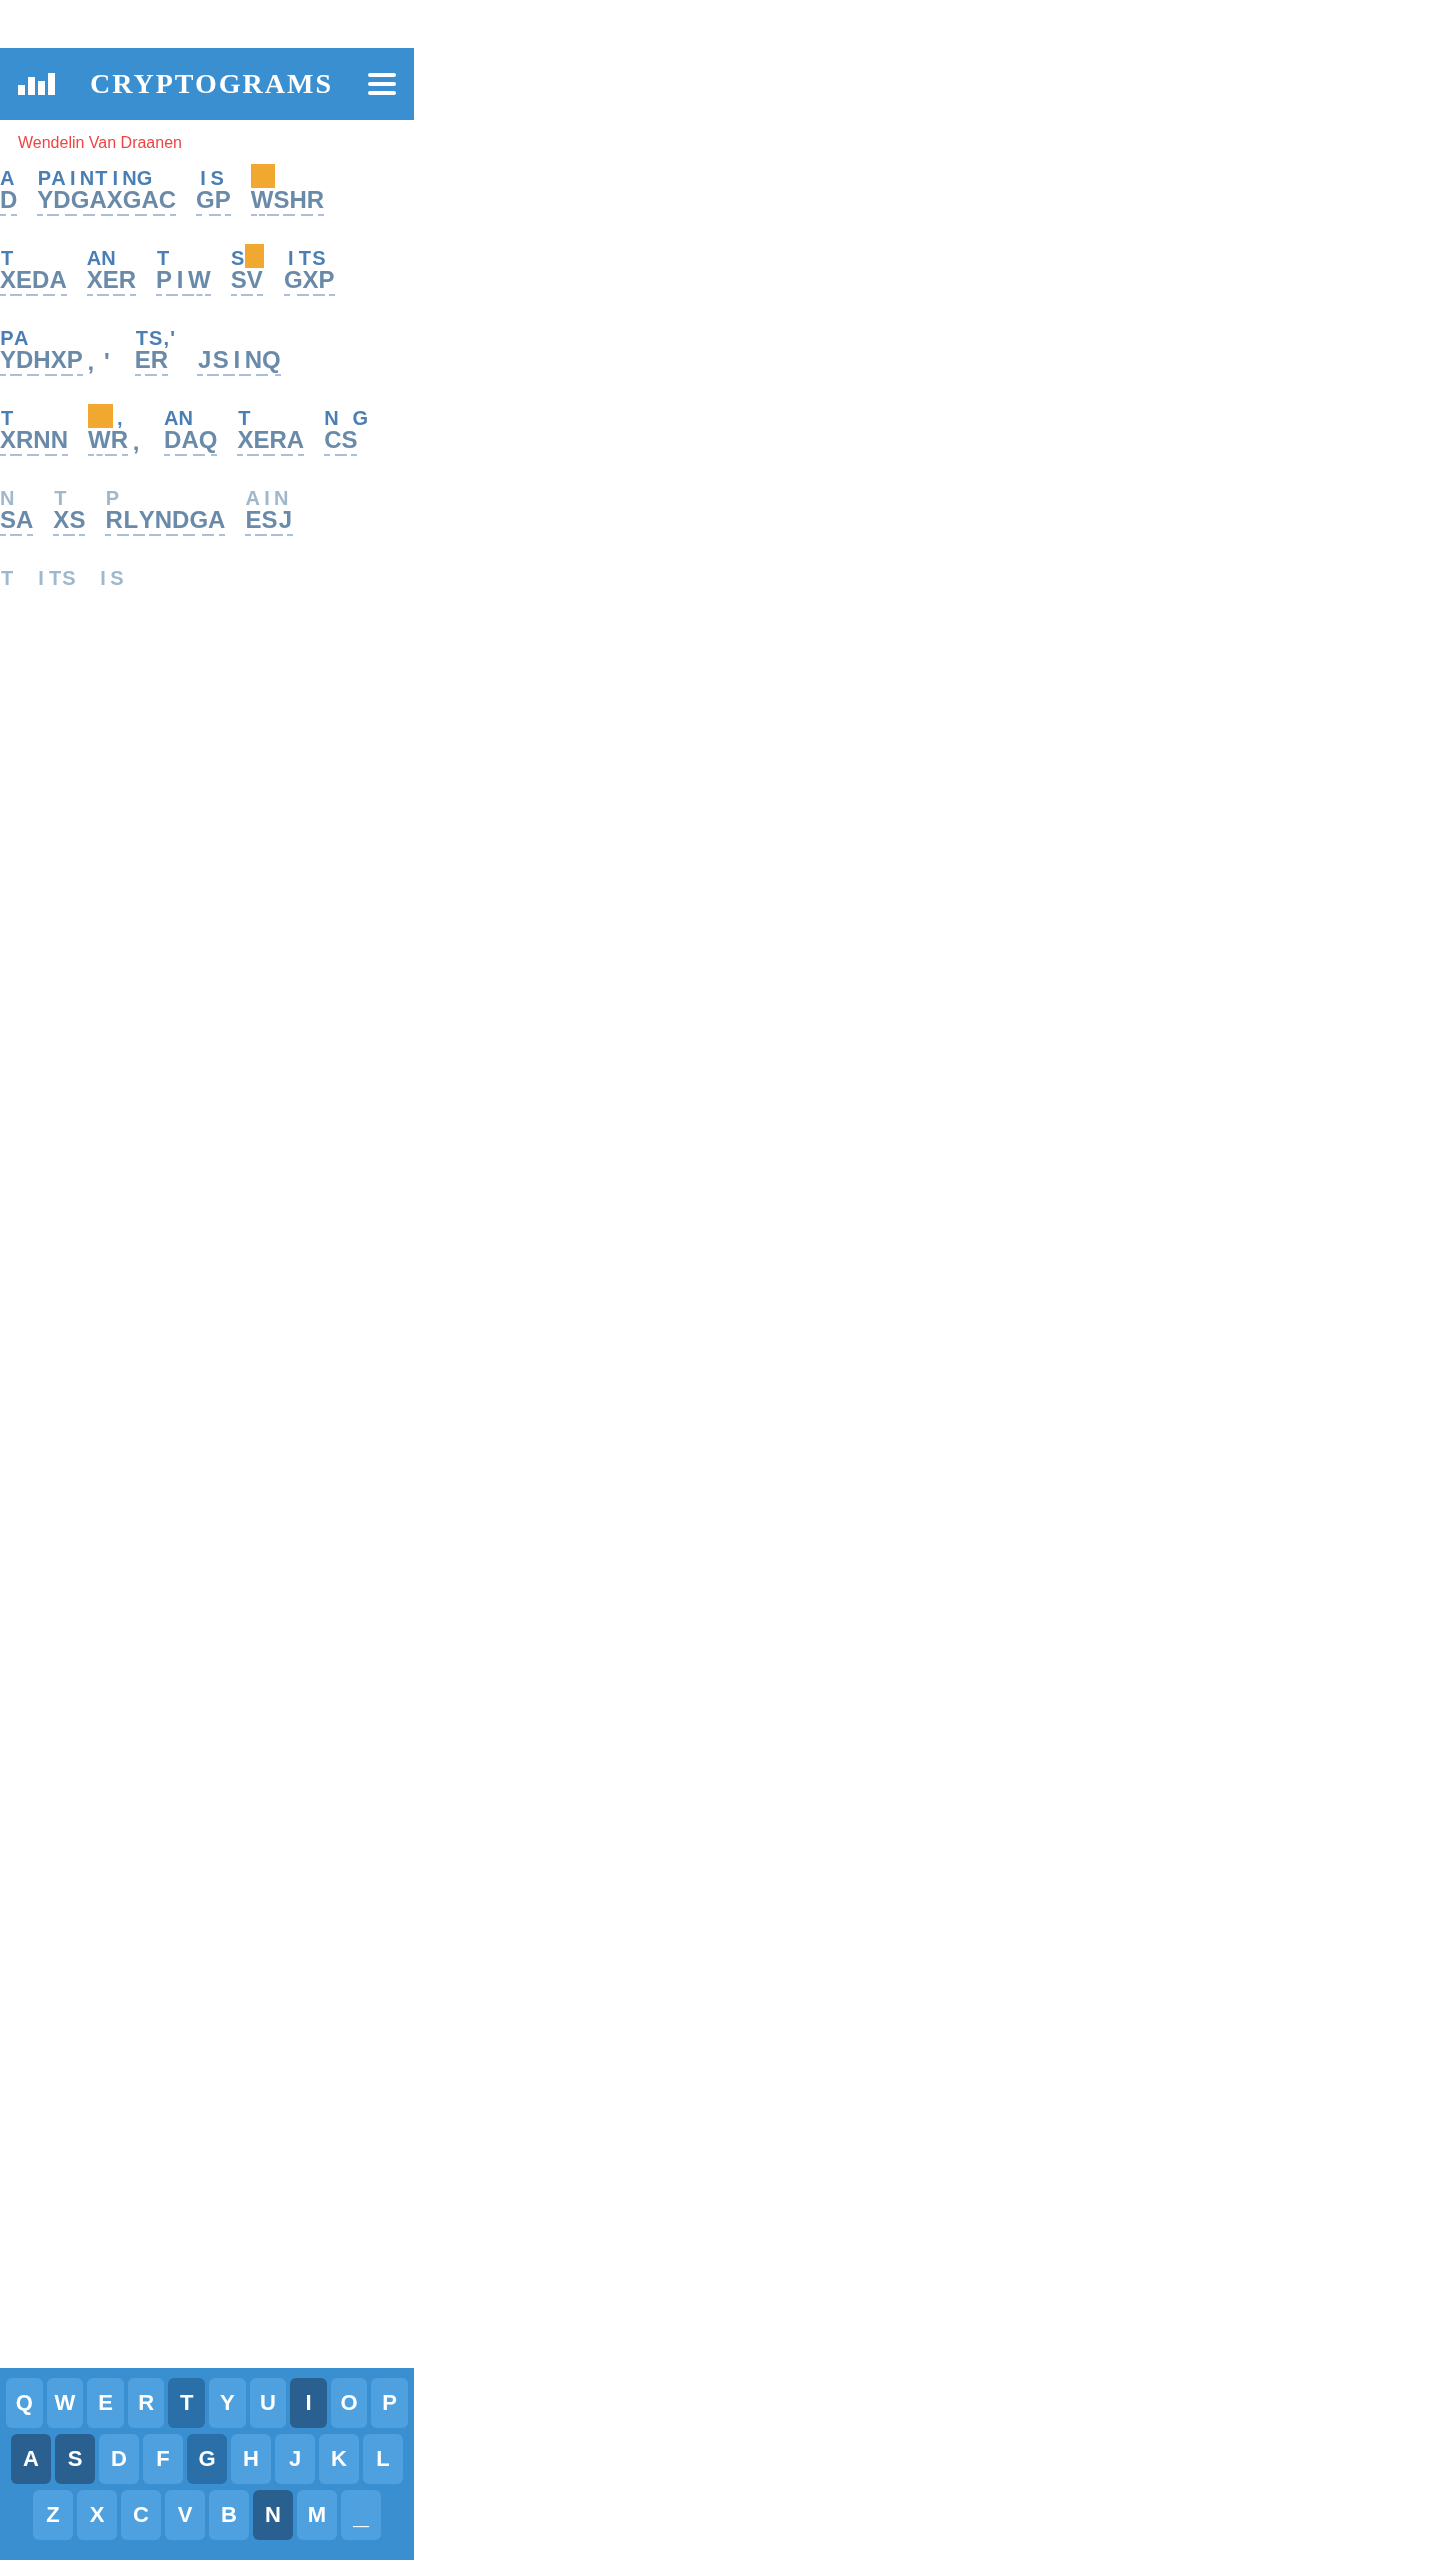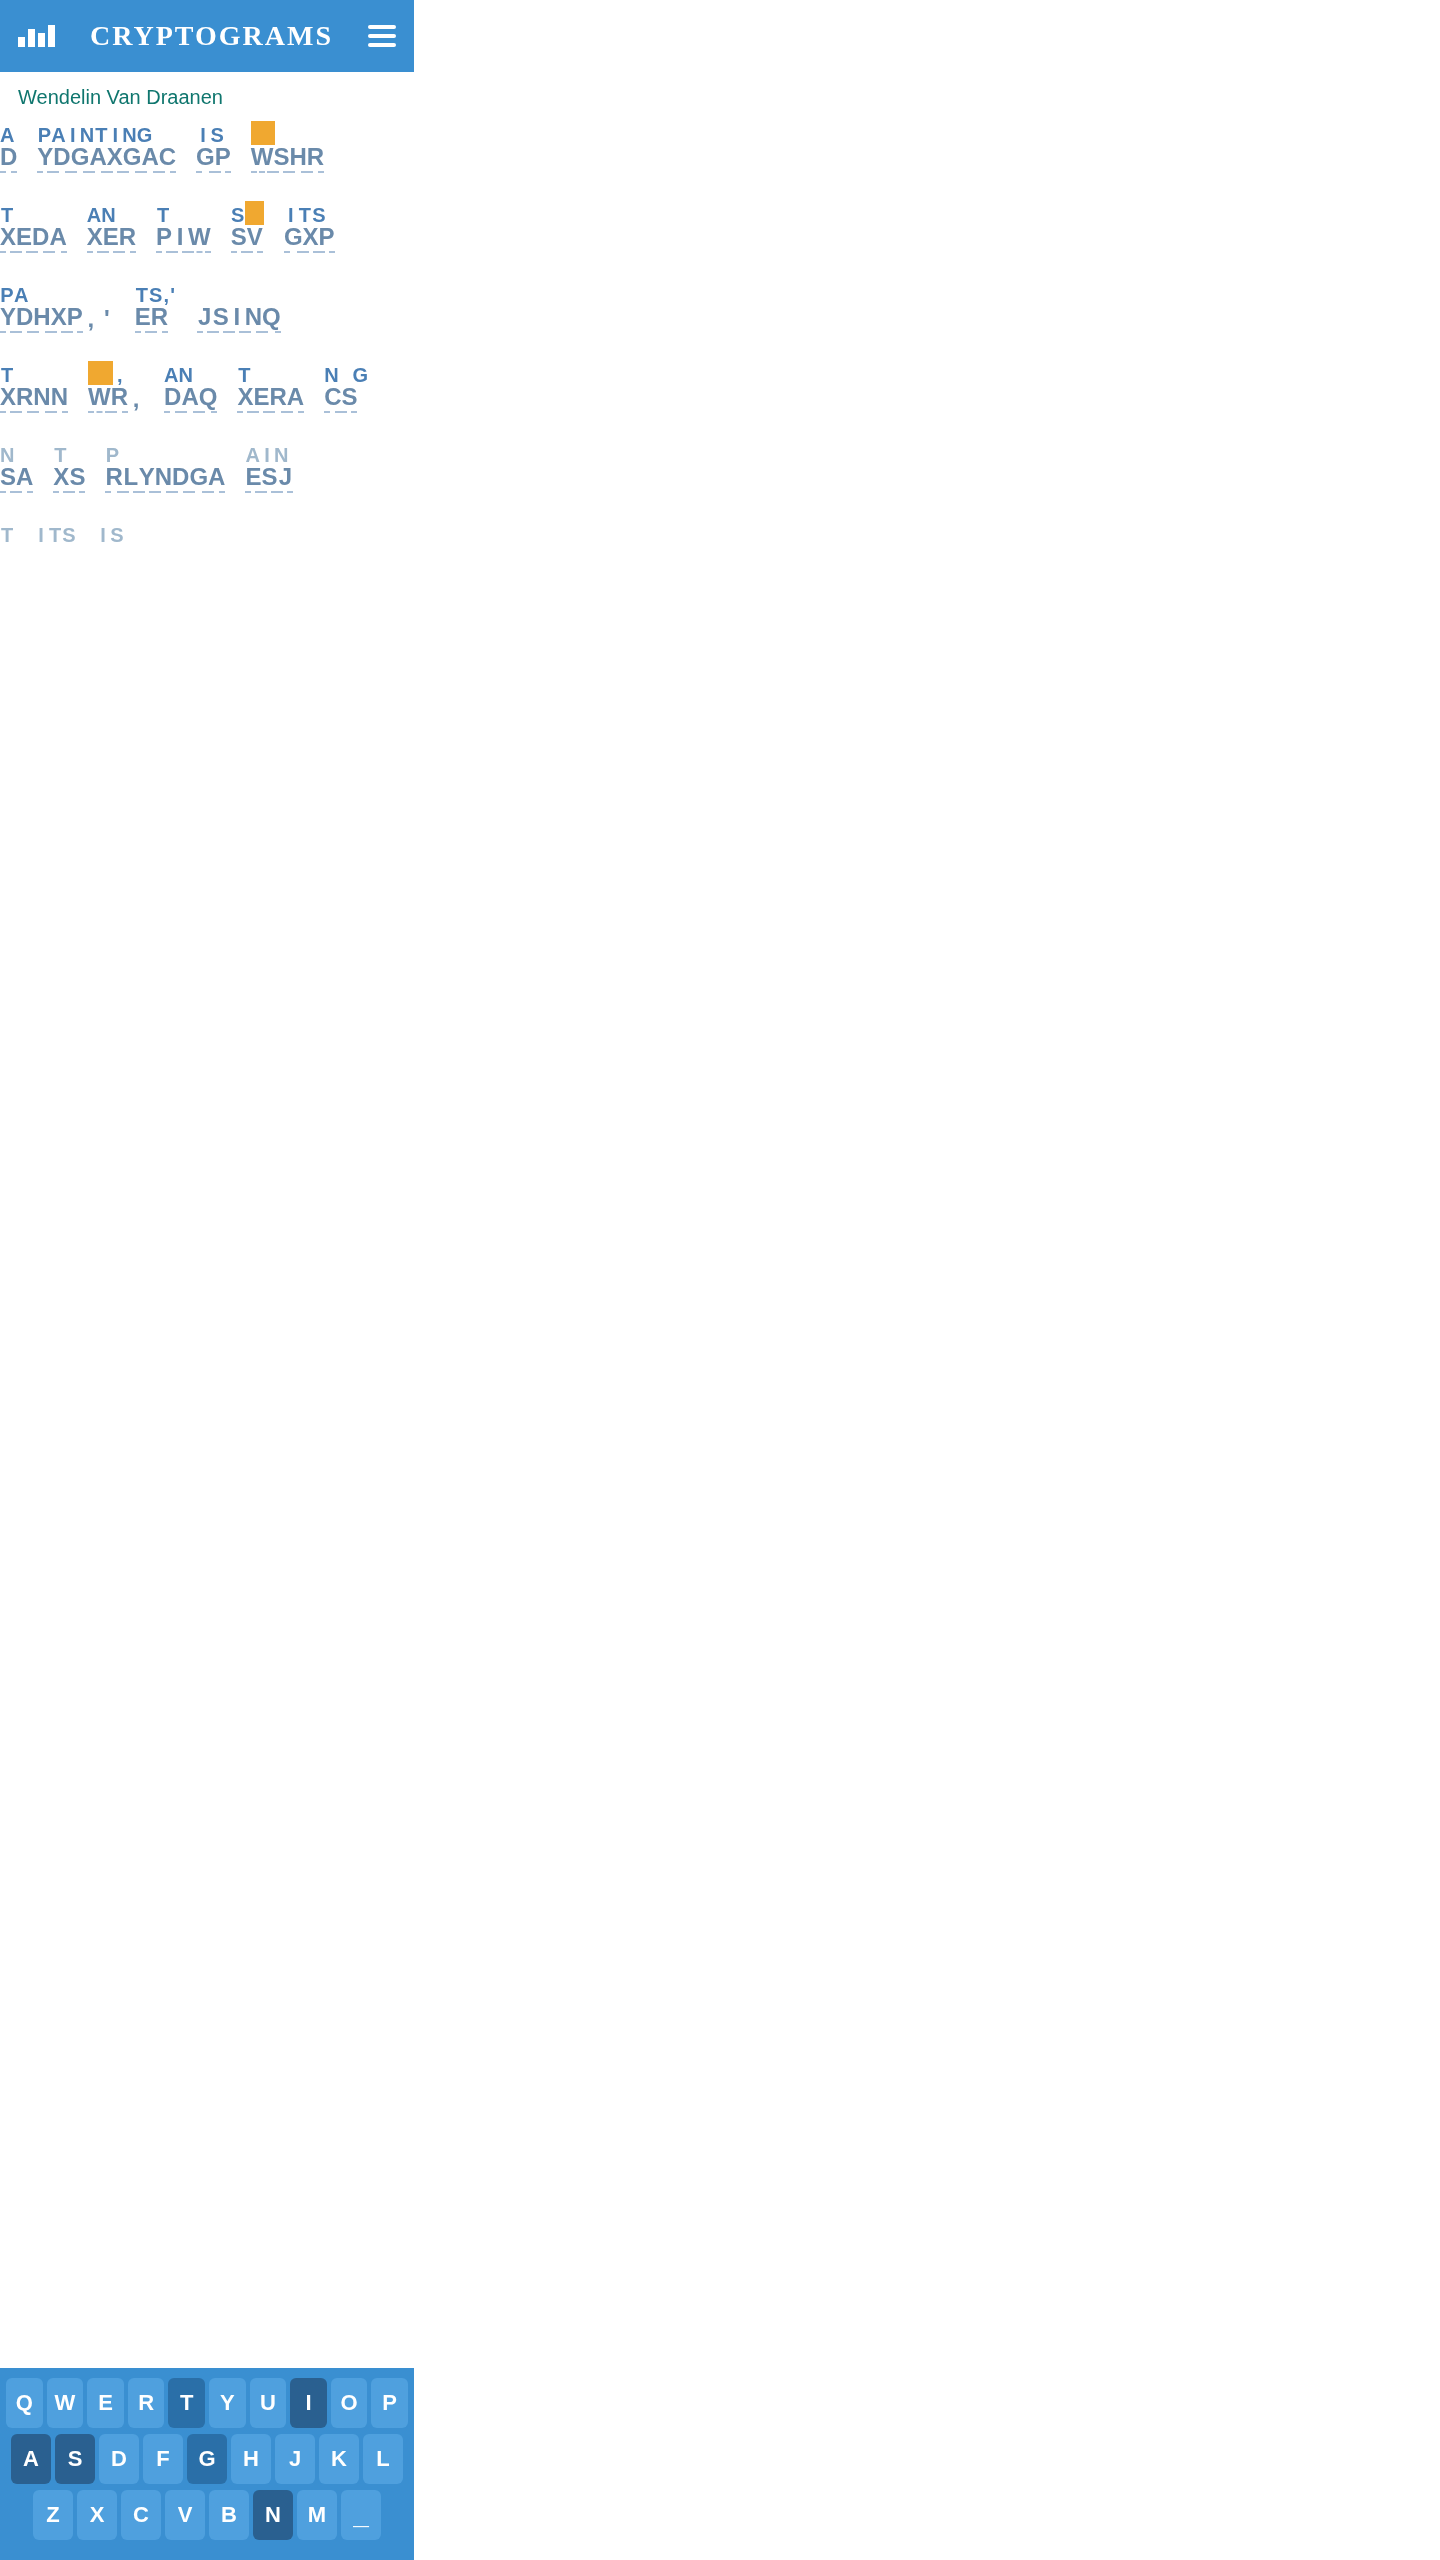--- a/index.html
+++ b/index.html
@@ -14,20 +14,21 @@
     }
 
     
     .header {
       background: #3a8fd1;
       display: flex;
       align-items: center;
       justify-content: space-between;
       padding: 0 18px;
       height: 72px;
+      margin-top: 48px;
     }
     .header-title {
       color: #ffffff;
       font-size: 28px;
       font-weight: bold;
       letter-spacing: 2px;
       text-transform: uppercase;
       font-family: Georgia, serif;
     }
     .header-icon-left {
@@ -62,22 +63,22 @@
       background: #fff;
       width: 28px;
       height: 4px;
       border-radius: 2px;
       display: block;
     }
 
     
     .author {
       padding: 14px 18px 6px 18px;
-      font-size: 20px;
-      color: #0f766e;
+      font-size: 16px;
+      color: #ef4444;
       font-weight: normal;
     }
 
     
     .keyboard {
       background: #3a8fd1;
       padding: 10px 6px 14px 6px;
       position: fixed;
       bottom: 0;
       left: 0;

